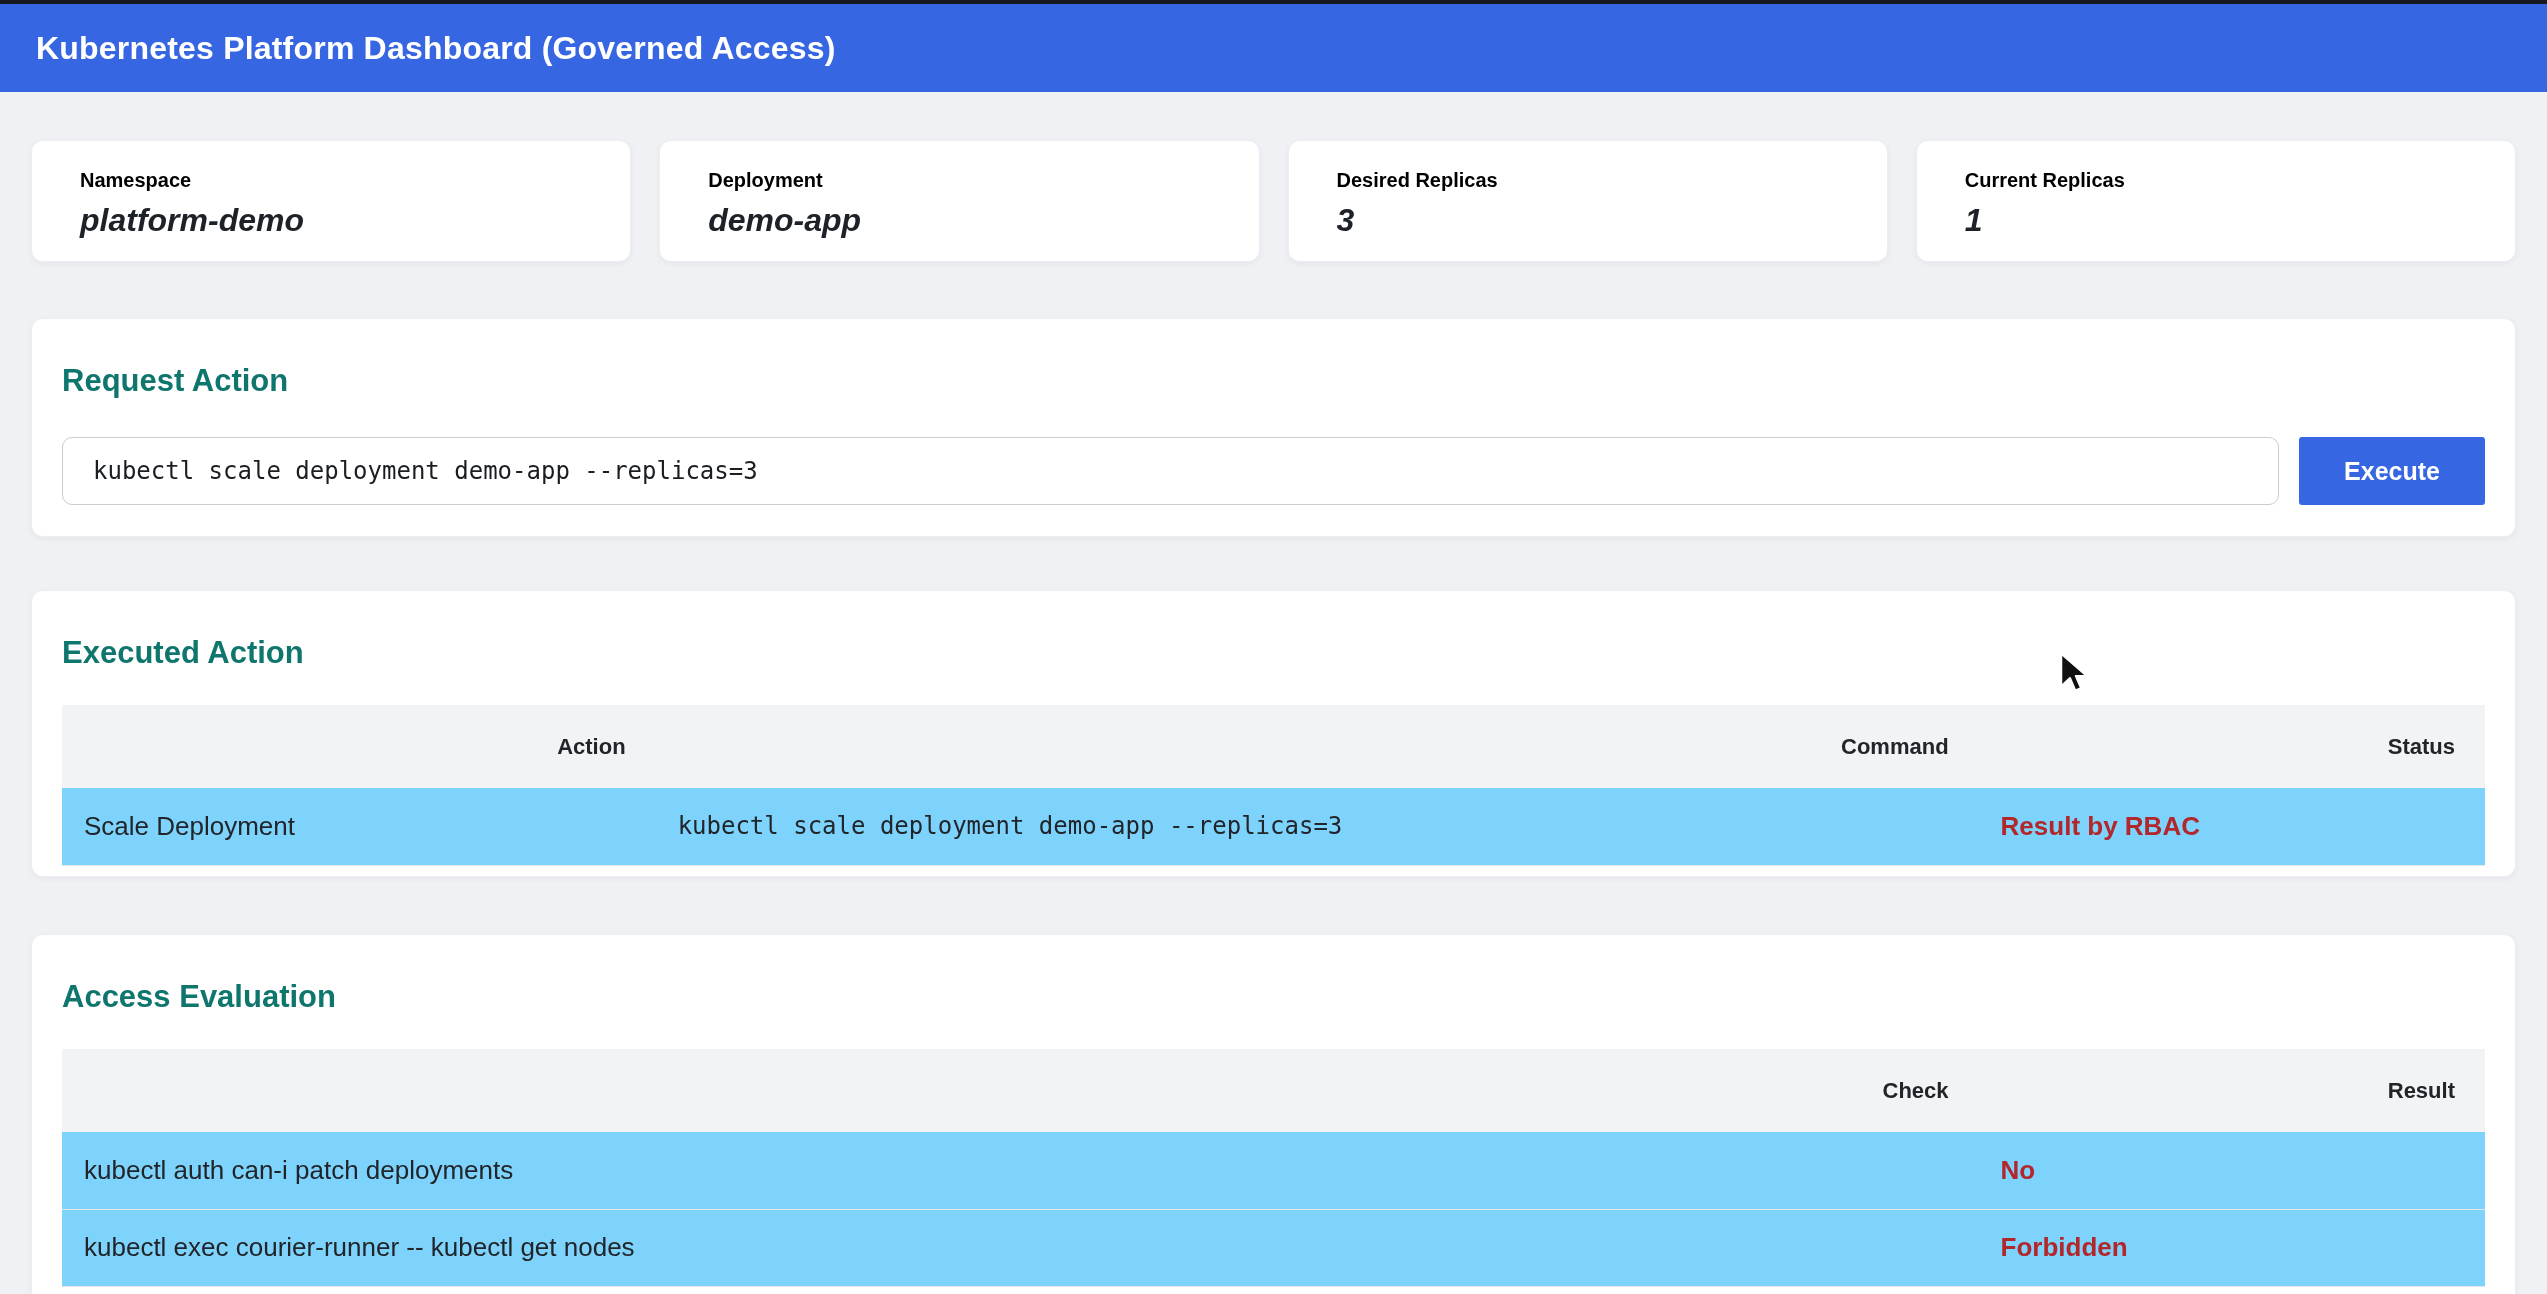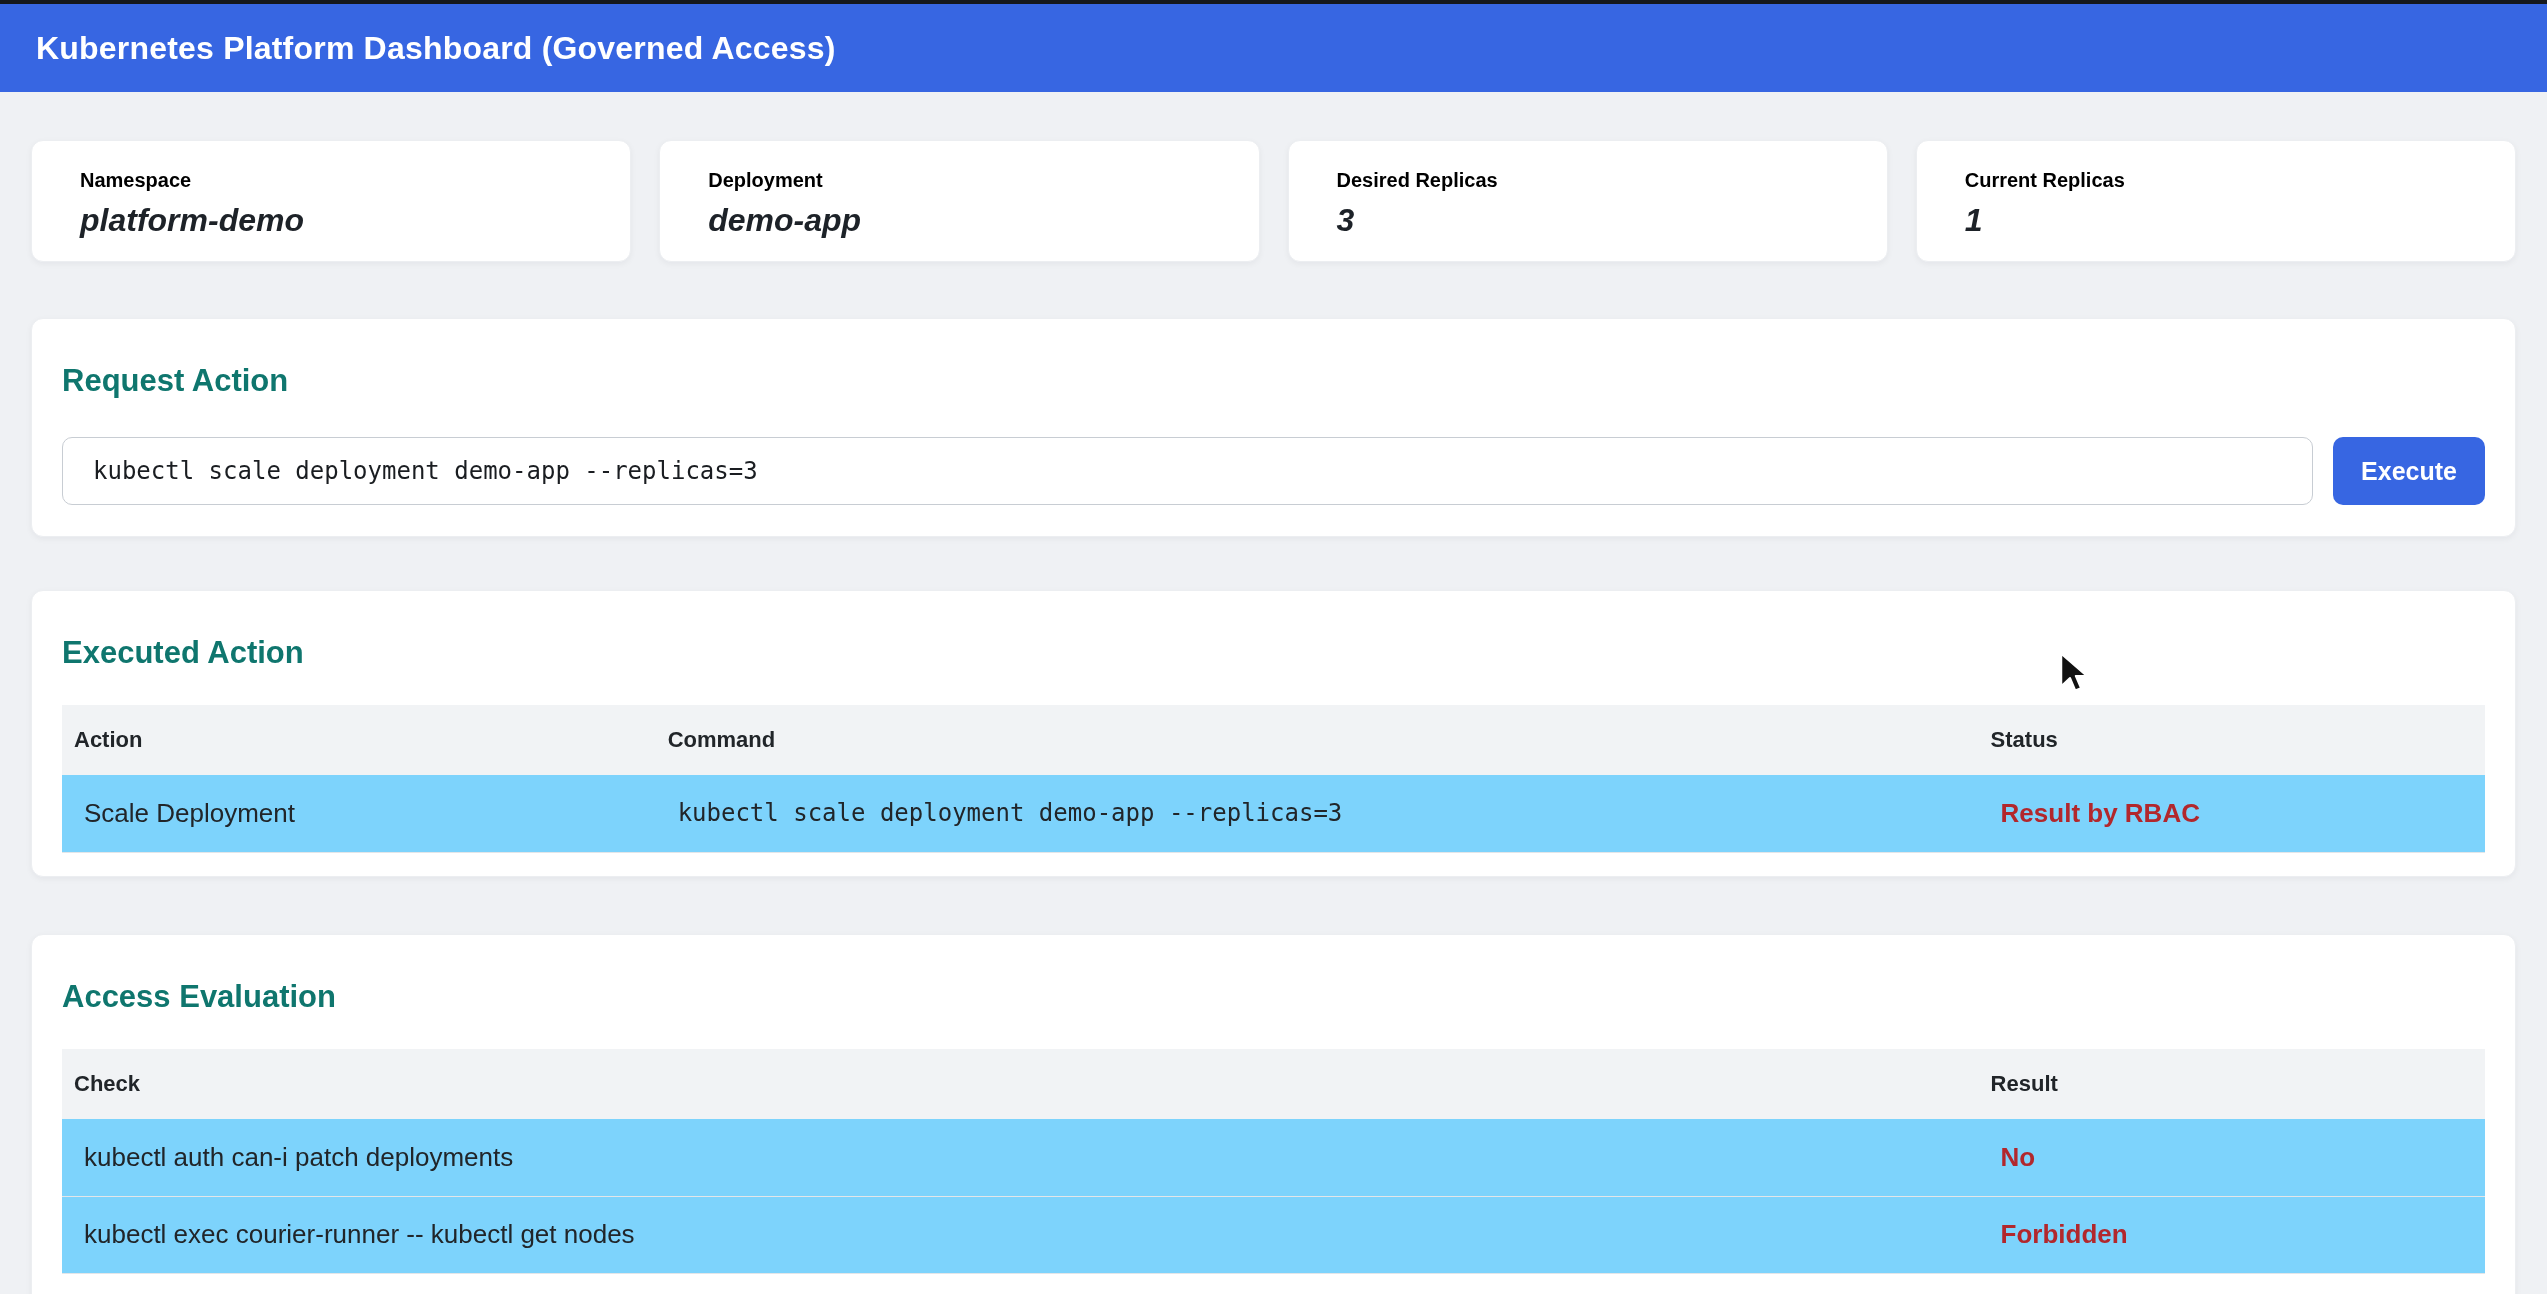--- a/index.html
+++ b/index.html
@@ -40,28 +40,28 @@
   .card-executed{margin-top:53px;height:287px;}
   .card-access{margin-top:57px;min-height:380px;}
   .card h2{font-size:31px;font-weight:700;color:#0f766e;}
   .action-row{display:flex;gap:20px;margin-top:38px;align-items:stretch;}
   .command-input{
     flex:1;height:68px;border:1px solid #c8cdd3;border-radius:10px;
     font-family:"DejaVu Sans Mono",monospace;font-size:24px;color:#1a1d21;
     padding:0 30px;background:#ffffff;outline:none;
   }
   .execute-btn{
-    width:152px;height:68px;background:var(--accent);color:#ffffff;
-    border:none;border-radius:10px;font-size:25px;font-weight:700;
+    width:186px;height:68px;background:var(--accent);color:#ffffff;
+    border:none;border-radius:3px;font-size:25px;font-weight:700;
     font-family:"Liberation Sans",sans-serif;cursor:pointer;
   }
   table{width:100%;border-collapse:collapse;table-layout:fixed;margin-top:34px;}
   thead th{
-    background:#f1f3f5;text-align:left;font-size:22px;font-weight:700;color:#212529;
-    height:70px;padding:0 12px;
+    background:#f1f3f5;text-align:right;font-size:22px;font-weight:700;color:#212529;
+    height:83px;padding:0 30px;
   }
   tbody td{
     height:77px;padding:0 22px;font-size:26px;color:#212529;
     border-bottom:1px solid #e3e6e9;background:#7dd3fc;
   }
   td.mono{font-family:"DejaVu Sans Mono",monospace;font-size:24px;}
   td.status{color:var(--danger);font-weight:700;}
   .cursor{position:absolute;left:2060px;top:652px;pointer-events:none;}
 </style>
 </head>

